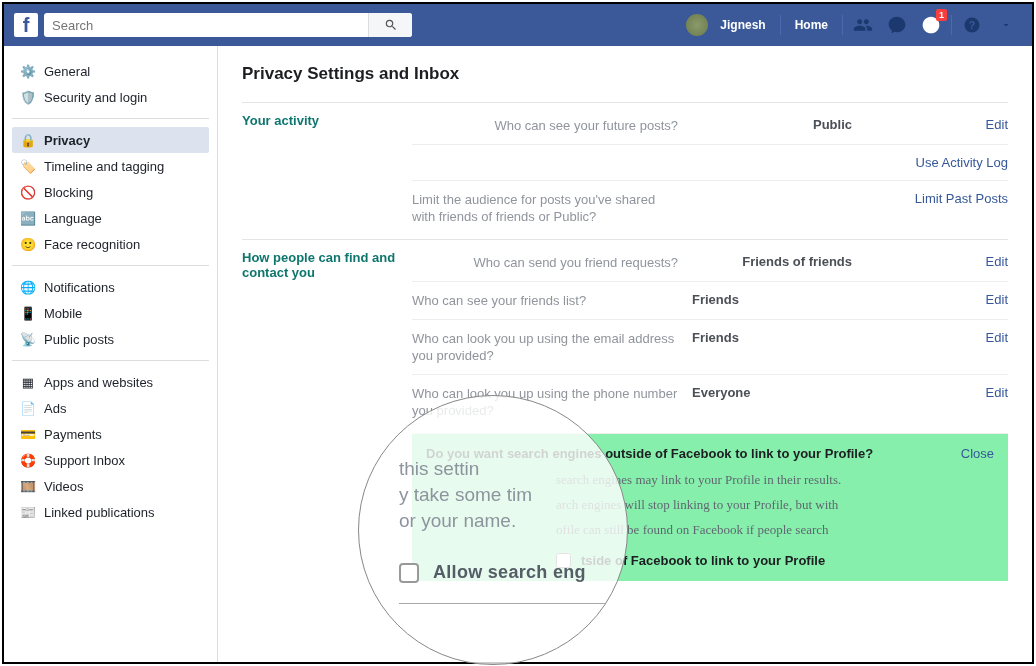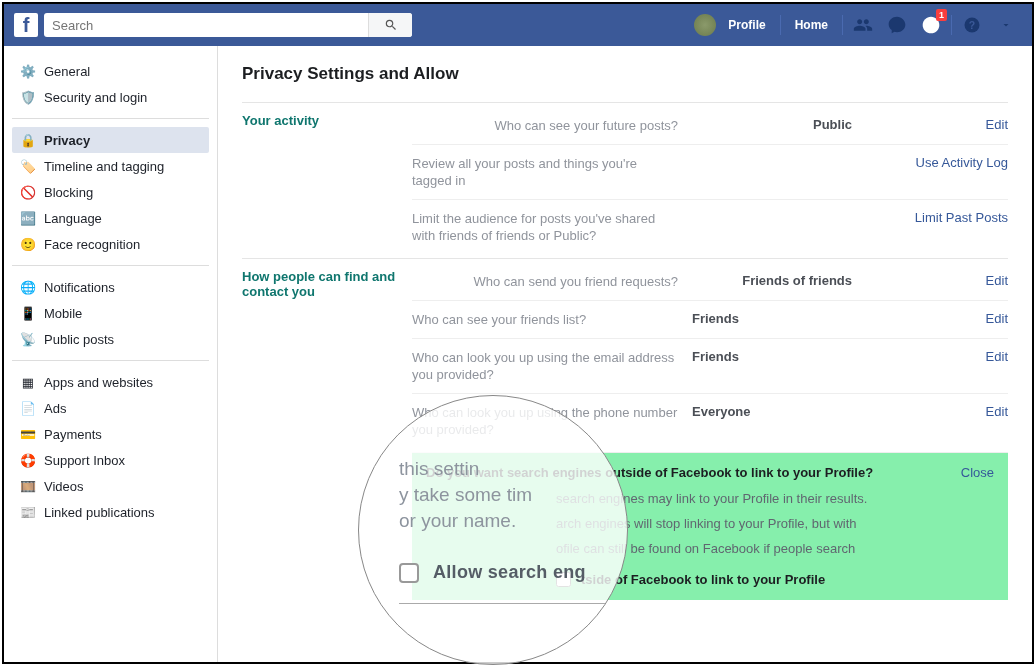--- a/index.html
+++ b/index.html
@@ -39,21 +39,21 @@
 .row:first-child { border-top: none; padding-top: 4px; text-align: right; }
 .row-q { width: 280px; color: #90949c; font-size: 13px; line-height: 17px; padding-right: 14px; }
 .row-v { width: 160px; color: #4b4f56; font-size: 13px; font-weight: bold; }
 .row-a { margin-left: auto; color: #365899; font-size: 13px; cursor: pointer; }
 
 .expanded { background: #86efac; padding: 12px 14px; margin-top: 4px; border-top: 1px solid #eee; position: relative; }
 .exp-head { display: flex; }
 .exp-q { font-size: 13px; font-weight: bold; color: #1c1e21; flex: 1; }
 .exp-close { color: #365899; font-size: 13px; cursor: pointer; }
 .exp-body { margin-top: 10px; font-size: 13px; color: #606770; line-height: 17px; }
-.exp-body p { margin-bottom: 8px; }
+.exp-body p { margin-bottom: 8px; font-family: Liberation Serif, serif; }
 .exp-check { display: flex; align-items: center; margin-top: 14px; font-size: 13px; font-weight: bold; color: #1c1e21; }
 .exp-check input { margin-right: 10px; width: 15px; height: 15px; }
 
 
 .mag { position: absolute; left: 358px; top: 395px; width: 270px; height: 270px; border: 1px solid #888; border-radius: 50%; background: rgba(255,255,255,0.8); overflow: hidden; pointer-events: none; }
 .mag-inner { position: absolute; inset: 0; display: flex; flex-direction: column; justify-content: center; padding-left: 40px; padding-right: 10px; }
 .mag-text { font-size: 19px; color: #8d949e; line-height: 26px; }
 .mag-check { display: flex; align-items: center; margin-top: 28px; }
 .mag-box { width: 20px; height: 20px; border: 2px solid #999; border-radius: 4px; margin-right: 14px; background: #fff; }
 .mag-label { font-size: 18px; font-weight: bold; color: #555d66; letter-spacing: 0.3px; white-space: nowrap; }
@@ -68,21 +68,21 @@
   <div class="search-wrap">
     <input class="search-input" placeholder="Search" style="">
     <div class="search-btn">
       <svg width="14" height="14" viewBox="0 0 24 24" fill="#555">
             <path d="M15.5 14h-.79l-.28-.27A6.471 6.471 0 0016 9.5 6.5 6.5 0 109.5 16c1.61 0 3.09-.59 4.23-1.57l.27.28v.79l5 4.99L20.49 19l-4.99-5zm-6 0C7.01 14 5 11.99 5 9.5S7.01 5 9.5 5 14 7.01 14 9.5 11.99 14 9.5 14z"></path>
           </svg>
     </div>
   </div>
   <div class="header-right">
     <div class="avatar"></div>
-    <div class="hdr-link">Profile</div>
+    <div class="hdr-link">Jignesh</div>
     <div class="hdr-sep"></div>
     <div class="hdr-link">Home</div>
     <div class="hdr-sep"></div>
     <div class="hdr-icon">
       <svg width="20" height="20" viewBox="0 0 24 24">
             <path d="M16 11c1.66 0 2.99-1.34 2.99-3S17.66 5 16 5s-3 1.34-3 3 1.34 3 3 3zm-8 0c1.66 0 2.99-1.34 2.99-3S9.66 5 8 5 5 6.34 5 8s1.34 3 3 3zm0 2c-2.33 0-7 1.17-7 3.5V19h14v-2.5c0-2.33-4.67-3.5-7-3.5zm8 0c-.29 0-.62.02-.97.05 1.16.84 1.97 1.97 1.97 3.45V19h6v-2.5c0-2.33-4.67-3.5-7-3.5z"></path>
           </svg>
     </div>
     <div class="hdr-icon">
       <svg width="20" height="20" viewBox="0 0 24 24">
@@ -175,32 +175,31 @@
           <span class="ico">🎞️</span>
           <span>Videos</span>
         </div>
     <div class="side-item">
           <span class="ico">📰</span>
           <span>Linked publications</span>
         </div>
   </div>
 
   <div class="main">
-    <div class="page-title">Privacy Settings and Allow</div>
+    <div class="page-title">Privacy Settings and Inbox</div>
 
     <div class="section">
       <div class="section-label">Your activity</div>
       <div class="section-rows">
         <div class="row">
           <div class="row-q">Who can see your future posts?</div>
           <div class="row-v">Public</div>
           <div class="row-a">Edit</div>
         </div>
         <div class="row">
-          <div class="row-q">Review all your posts and things you're tagged in</div>
           <div class="row-v"></div>
           <div class="row-a">Use Activity Log</div>
         </div>
         <div class="row">
           <div class="row-q">Limit the audience for posts you've shared with friends of friends or Public?</div>
           <div class="row-v"></div>
           <div class="row-a">Limit Past Posts</div>
         </div>
       </div>
     </div>

